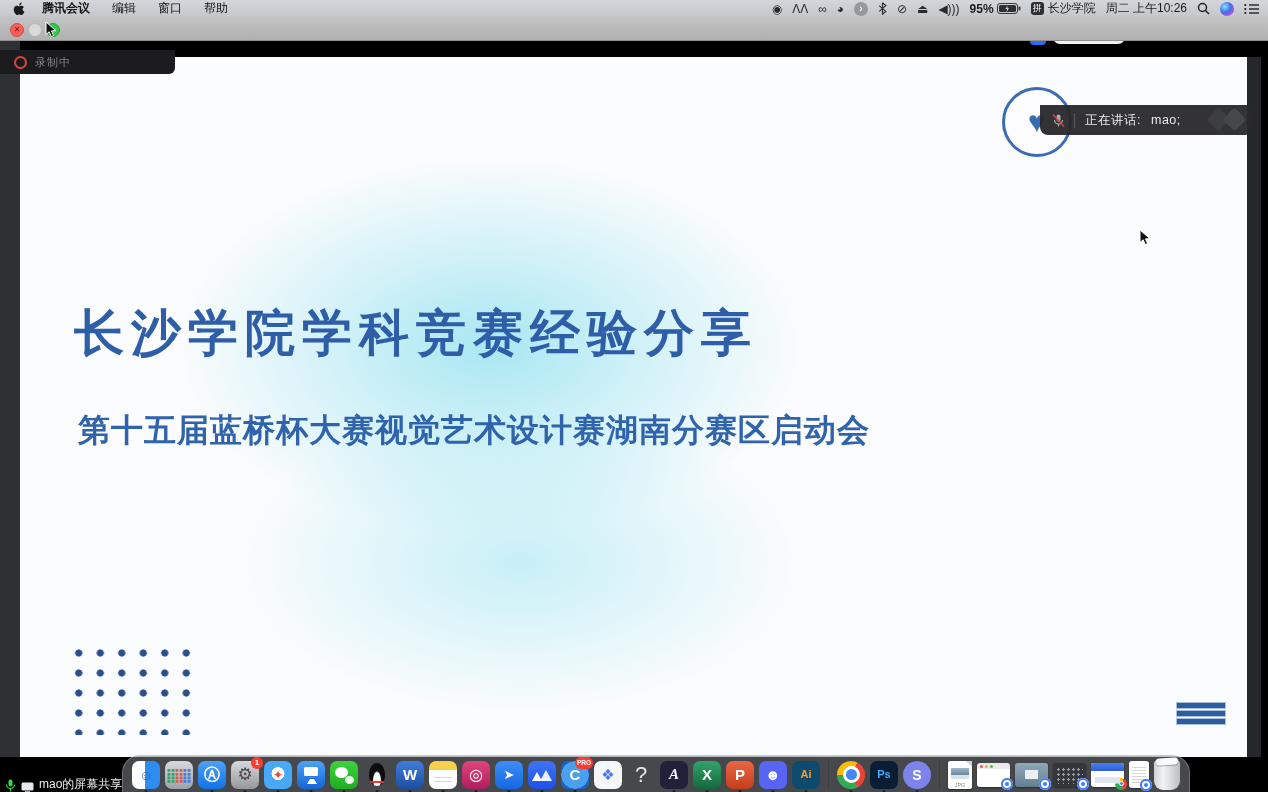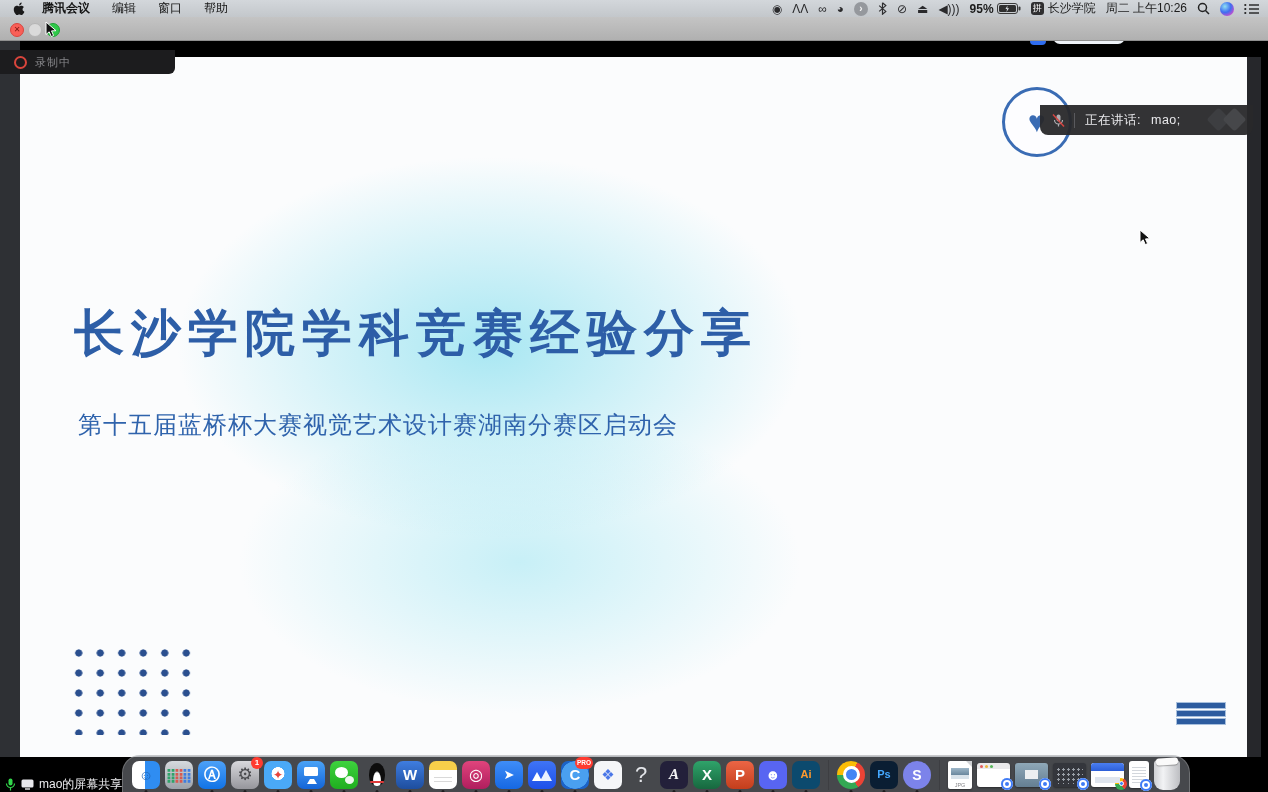--- a/index.html
+++ b/index.html
@@ -37,21 +37,21 @@
   .leftstrip{position:absolute;top:40px;left:0;width:20px;height:717px;background:#2e3034;z-index:6;}
   .rightstrip{position:absolute;top:57px;left:1247px;width:14px;height:700px;background:#26272b;z-index:6;}
 
   .slide{position:absolute;left:20px;top:57px;width:1227px;height:700px;z-index:4;
     background:
       radial-gradient(ellipse 460px 280px at 470px 290px, rgba(148,226,240,.8), rgba(148,226,240,0) 68%),
       radial-gradient(ellipse 390px 210px at 500px 505px, rgba(168,232,243,.62), rgba(168,232,243,0) 72%),
       #fbfcfd;}
   .t-en{position:absolute;left:54px;top:152px;font-size:73px;font-weight:700;color:#2a5a9d;letter-spacing:-1px;white-space:nowrap;}
   .t-zh{position:absolute;left:54px;top:243px;font-size:50px;font-weight:900;color:#2d5ea7;letter-spacing:7px;white-space:nowrap;}
-  .t-sub{position:absolute;left:58px;top:352px;font-size:24px;font-weight:400;color:#2f63ac;letter-spacing:1px;white-space:nowrap;}
+  .t-sub{position:absolute;left:58px;top:352px;font-size:32px;font-weight:700;color:#2f63ac;letter-spacing:1px;white-space:nowrap;}
   .pill{position:absolute;left:50px;top:476px;width:231px;height:52px;border-radius:27px;background:#27568f;
     display:flex;align-items:center;justify-content:center;color:#fff;font-size:29px;font-weight:700;letter-spacing:1px;}
   .org{position:absolute;left:630px;top:489px;font-size:27px;font-weight:700;color:#2a5a9d;letter-spacing:1px;}
   .dots{position:absolute;left:48px;top:586px;width:128px;height:92px;
     background-image:radial-gradient(circle,#2a4f8f 3.3px,transparent 3.9px);
     background-size:21.5px 20px;}
   .bars{position:absolute;left:1157px;top:646px;}
   .bars div{width:48px;height:5px;background:#2d5c9f;margin-bottom:3px;box-shadow:0 0 0 1px #a8c0dd;}
 
   .logo{position:absolute;left:982px;top:30px;display:flex;align-items:center;gap:14px;}
@@ -82,21 +82,21 @@
     overflow:hidden;margin-top:48px;}
   .toast .div{width:1px;height:15px;background:#5a5a5e;margin:0 10px 0 8px;}
   .toast .txt{font-size:12.5px;color:#e9e9ec;letter-spacing:.5px;white-space:nowrap;}
   .toast .spk{margin-left:10px;}
   .wm{position:absolute;top:6px;width:17px;height:17px;background:#3d3e41;transform:rotate(45deg);border-radius:3px;}
   .wm.w1{right:26px;}
   .wm.w2{right:10px;background:#46474a;}
   .toast svg{margin-left:11px;flex:none;}
 
   
-  .sharebar{position:absolute;left:5px;top:776px;z-index:12;display:flex;align-items:center;gap:5px;}
+  .sharebar{position:absolute;left:5px;top:776px;z-index:12;display:flex;align-items:flex-end;gap:5px;}
   .sharebar .lbl{font-size:12px;color:#ededf0;}
 
   
   .cursor{position:absolute;z-index:15;}
   .cursor.green{left:45px;top:21px;z-index:40;}
   .cursor.inslide{left:1139px;top:229px;}
 
   
   .dock{position:absolute;left:122px;top:755px;height:37px;z-index:20;
     background:rgba(128,131,138,.55);border:1px solid rgba(255,255,255,.22);

